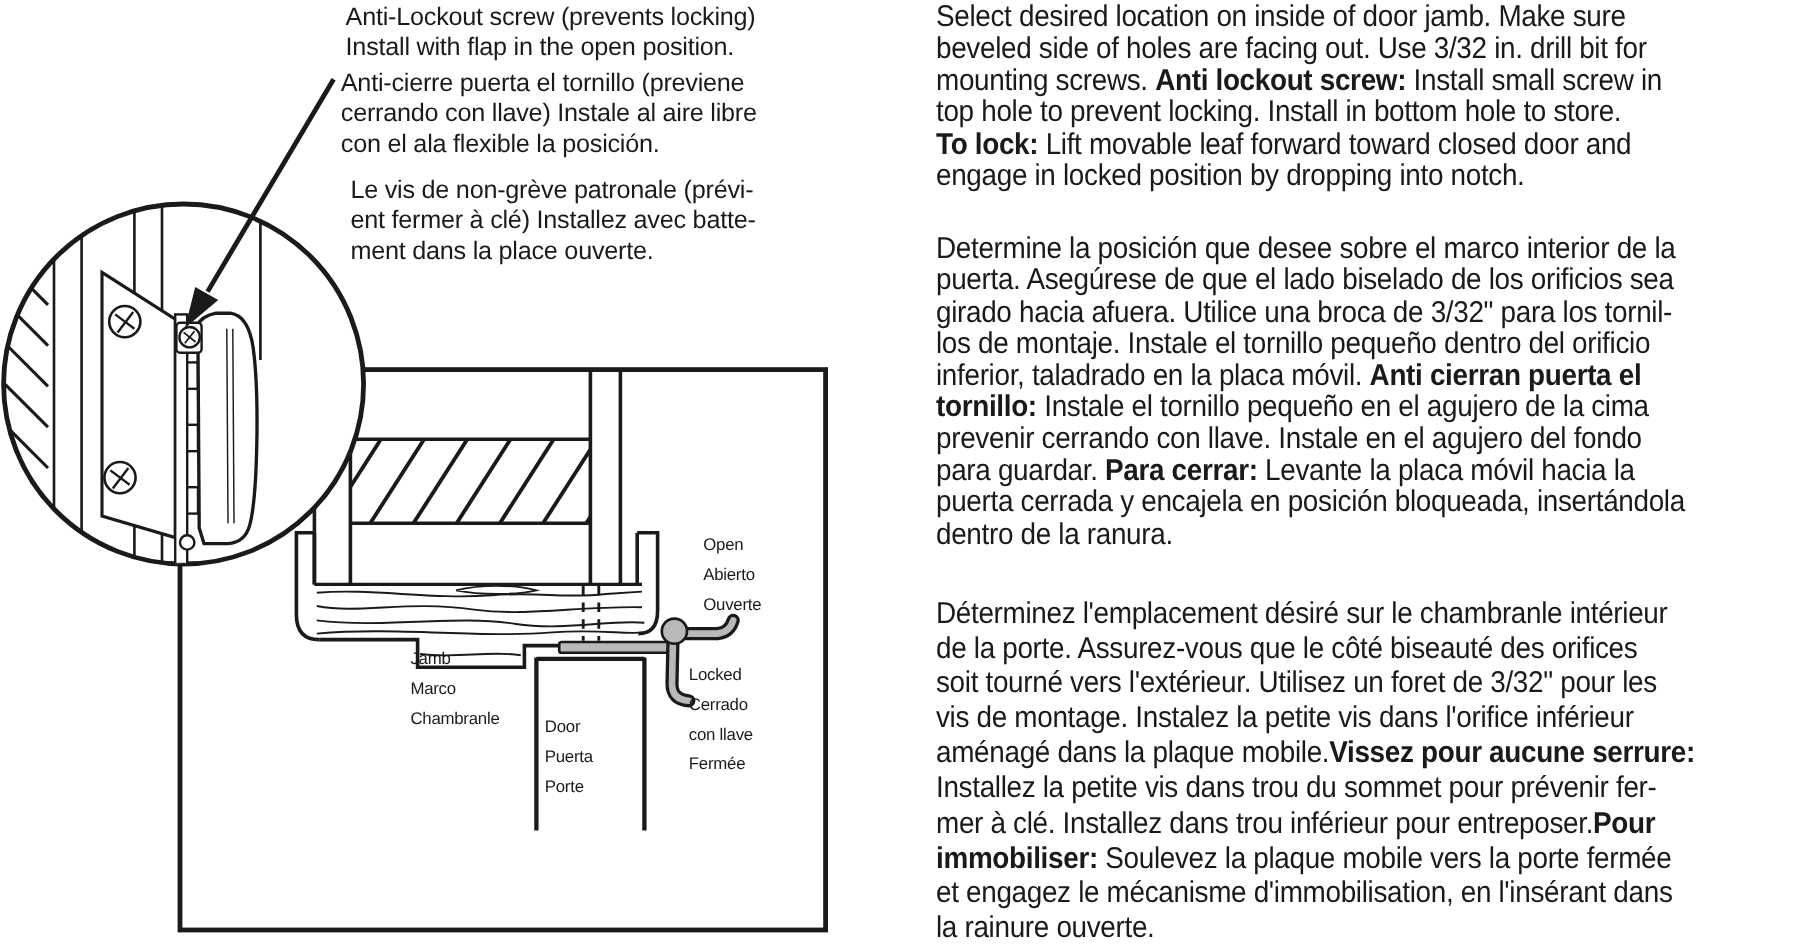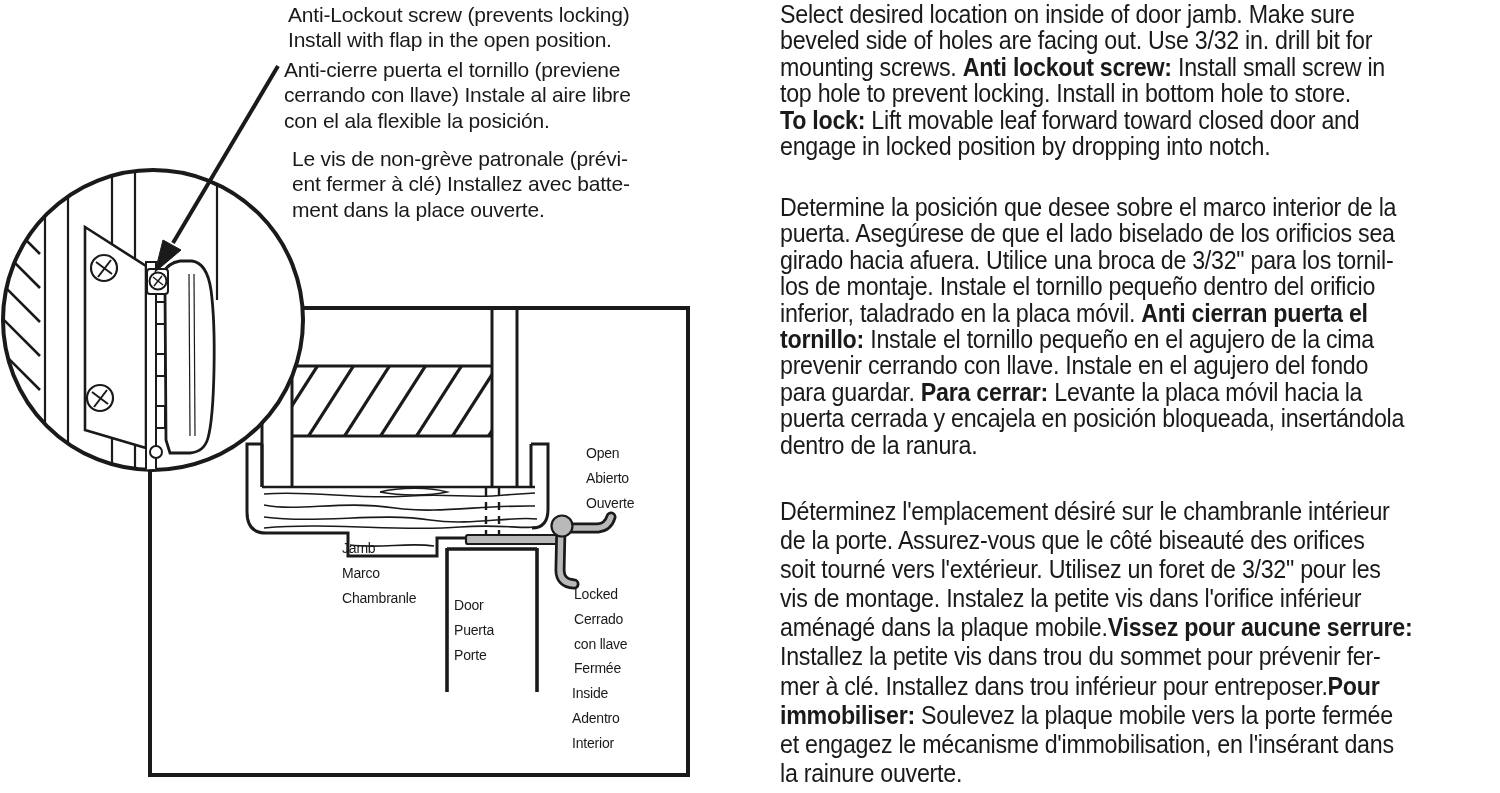--- a/index.html
+++ b/index.html
@@ -167,33 +167,30 @@
   <div class="lbl callout" style="left:292px;top:146px;">Le vis de non-grève patronale (prévi-
 ent fermer à clé) Installez avec batte-
 ment dans la place ouverte.</div>
   <div class="lbl callout" style="left:284px;top:57px;">Anti-cierre puerta el tornillo (previene
 cerrando con llave) Instale al aire libre
 con el ala flexible la posición.</div>
 
   <div class="lbl" style="left:586px;top:441px;">Open
 Abierto
 Ouverte</div>
-  <div class="lbl" style="left:574px;top:582px;">Locked
+  <div class="lbl" style="left:574px;top:550px;">Locked
 Cerrado
 con llave
 Fermée</div>
   <div class="lbl" style="left:299px;top:536px;margin-left:43px;">Jamb
 Marco
 Chambranle</div>
   <div class="lbl" style="left:454px;top:593px;">Door
 Puerta
 Porte</div>
-  <div class="lbl" style="left:572px;top:681px;">Inside
-Adentro
-Interior</div>
 
   <div class="col">
     <div class="para p-en"><span>Select desired location on inside of door jamb. Make sure</span><br><span>beveled side of holes are facing out. Use 3/32 in. drill bit for</span><br><span>mounting screws. </span><b>Anti lockout screw:</b><span> Install small screw in</span><br><span>top hole to prevent locking. Install in bottom hole to store.</span><br><b>To lock:</b><span> Lift movable leaf forward toward closed door and</span><br><span>engage in locked position by dropping into notch.</span></div>
     <div class="para p-es"><span>Determine la posición que desee sobre el marco interior de la</span><br><span>puerta. Asegúrese de que el lado biselado de los orificios sea</span><br><span>girado hacia afuera. Utilice una broca de 3/32" para los tornil-</span><br><span>los de montaje. Instale el tornillo pequeño dentro del orificio</span><br><span>inferior, taladrado en la placa móvil. </span><b>Anti cierran puerta el</b><br><b>tornillo:</b><span> Instale el tornillo pequeño en el agujero de la cima</span><br><span>prevenir cerrando con llave. Instale en el agujero del fondo</span><br><span>para guardar. </span><b>Para cerrar:</b><span> Levante la placa móvil hacia la</span><br><span>puerta cerrada y encajela en posición bloqueada, insertándola</span><br><span>dentro de la ranura.</span></div>
     <div class="para p-fr"><span>Déterminez l'emplacement désiré sur le chambranle intérieur</span><br><span>de la porte. Assurez-vous que le côté biseauté des orifices</span><br><span>soit tourné vers l'extérieur. Utilisez un foret de 3/32" pour les</span><br><span>vis de montage. Instalez la petite vis dans l'orifice inférieur</span><br><span>aménagé dans la plaque mobile.</span><b>Vissez pour aucune serrure:</b><br><span>Installez la petite vis dans trou du sommet pour prévenir fer-</span><br><span>mer à clé. Installez dans trou inférieur pour entreposer.</span><b>Pour</b><br><b>immobiliser:</b><span> Soulevez la plaque mobile vers la porte fermée</span><br><span>et engagez le mécanisme d'immobilisation, en l'insérant dans</span><br><span>la rainure ouverte.</span></div>
   </div>
 
 </div>
 
 </body></html>

